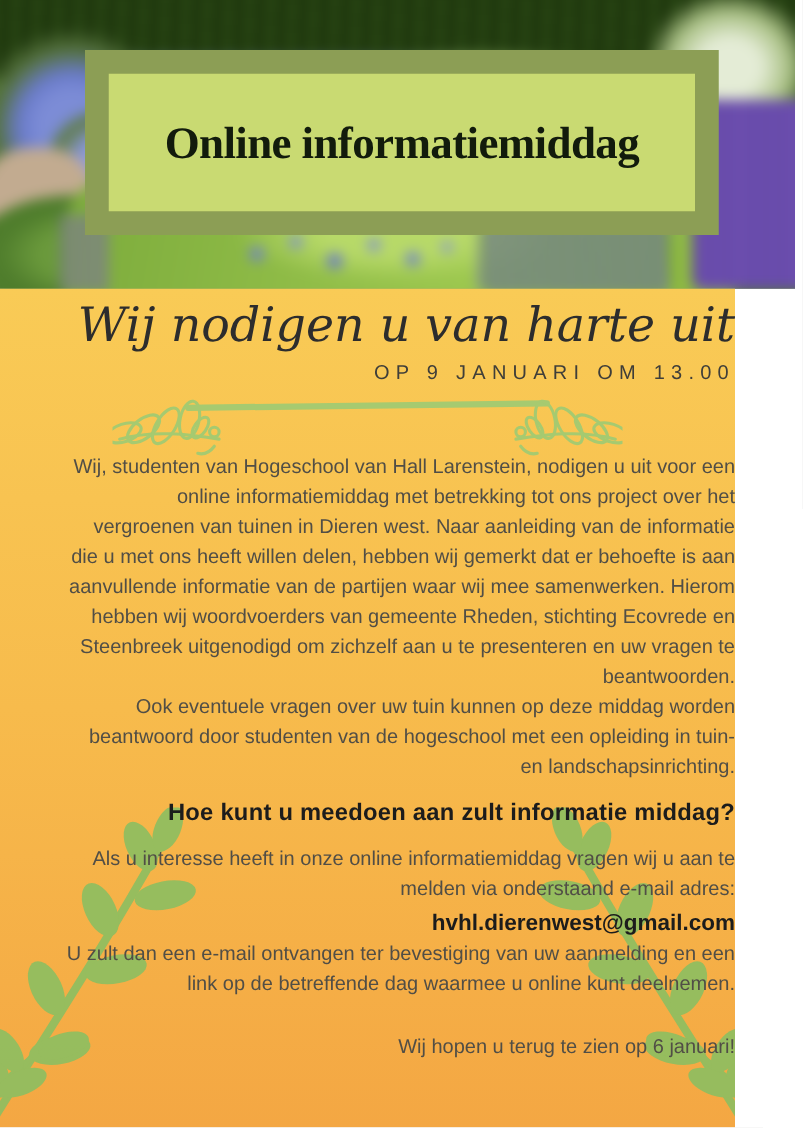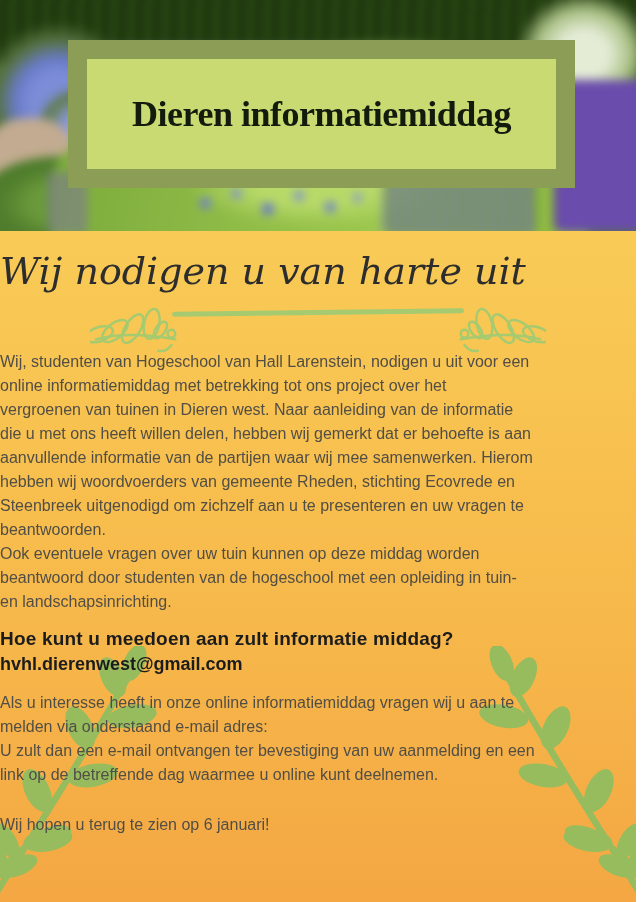--- a/index.html
+++ b/index.html
@@ -47,22 +47,22 @@
     background:repeating-linear-gradient(90deg,#7a5bc0 0 3px,rgba(0,0,0,0) 3px 8px); }
 
   .banner { position:absolute; left:68px; top:40px; width:507px; height:148px;
     background:#8c9e55; z-index:2; }
   .banner-inner { position:absolute; left:19px; top:19px; right:19px; bottom:19px;
     background:#c9da72; display:flex; align-items:center; justify-content:center; }
   .banner-inner h1 { font-family:"Liberation Serif", serif; font-weight:700; font-size:36px;
     letter-spacing:-0.5px; color:#121b0c; white-space:nowrap; }
 
   
-  .content { position:relative; width:636px; height:671px; overflow:hidden; text-align:left;
-    background:linear-gradient(180deg,#f9cb56 0%,#f7bb4c 50%,#f4a743 100%); padding-top:16px; }
+  .content { position:relative; width:588px; height:671px; overflow:hidden; text-align:right;
+    background:linear-gradient(180deg,#f9cb56 0%,#f7bb4c 50%,#f4a743 100%); padding-top:5px; }
   .content > .txt { position:relative; z-index:1; }
 
   .script { font-family:"DejaVu Serif", cursive; font-style:italic; font-weight:400;
     font-size:38px; line-height:1.3; color:#2d2d2d; }
   .date { font-size:16px; letter-spacing:5px; color:#3f3e39; margin-top:5px; }
 
   .decor-row { position:relative; height:34px; z-index:1; }
   .brush-line { margin:14px auto 0; width:292px; height:5px; background:#a6ca70;
     border-radius:3px; transform:rotate(-0.7deg); }
   .sprig { position:absolute; top:-28px; width:90px; height:72px; }
@@ -132,34 +132,35 @@
         <div class="b foliageBL"></div>
         <div class="b grass"></div>
         <div class="b grassLight"></div>
         <div class="b salviaR"></div>
         <div class="b lavenderMid"></div>
         <div class="b blueDots"></div>
         <div class="b spikesBL"></div>
       </div>
       <div class="banner">
         <div class="banner-inner">
-          <h1>Dieren informatiemiddag</h1>
+          <h1>Online informatiemiddag</h1>
         </div>
       </div>
     </div>
 
     <div class="content">
       <svg class="branch left" viewBox="0 0 240 310" preserveAspectRatio="none">
           <use href="#branch-shape"></use>
         </svg>
       <svg class="branch right" viewBox="0 0 240 310" preserveAspectRatio="none">
           <use href="#branch-shape"></use>
         </svg>
 
       <div class="txt script">Wij nodigen u van harte uit</div>
+      <div class="txt date">OP 9 JANUARI OM 13.00</div>
 
       <div class="decor-row">
         <svg class="sprig left" viewBox="0 0 95 75">
             <use href="#sprig-shape"></use>
           </svg>
         <div class="brush-line"></div>
         <svg class="sprig right" viewBox="0 0 95 75">
             <use href="#sprig-shape"></use>
           </svg>
       </div>
@@ -170,23 +171,23 @@
 die u met ons heeft willen delen, hebben wij gemerkt dat er behoefte is aan
 aanvullende informatie van de partijen waar wij mee samenwerken. Hierom
 hebben wij woordvoerders van gemeente Rheden, stichting Ecovrede en
 Steenbreek uitgenodigd om zichzelf aan u te presenteren en uw vragen te
 beantwoorden.
 Ook eventuele vragen over uw tuin kunnen op deze middag worden
 beantwoord door studenten van de hogeschool met een opleiding in tuin-
 en landschapsinrichting.</p>
 
       <h2 class="txt h2-2">Hoe kunt u meedoen aan zult informatie middag?</h2>
-      <p class="txt email">hvhl.dierenwest@gmail.com</p>
       <p class="txt body-text p2">Als u interesse heeft in onze online informatiemiddag vragen wij u aan te
 melden via onderstaand e-mail adres:</p>
+      <p class="txt email">hvhl.dierenwest@gmail.com</p>
       <p class="txt body-text">U zult dan een e-mail ontvangen ter bevestiging van uw aanmelding en een
 link op de betreffende dag waarmee u online kunt deelnemen.</p>
 
       <p class="txt body-text closing">Wij hopen u terug te zien op 6 januari!</p>
     </div>
 
   </div>
 </div>
 
 </body></html>

